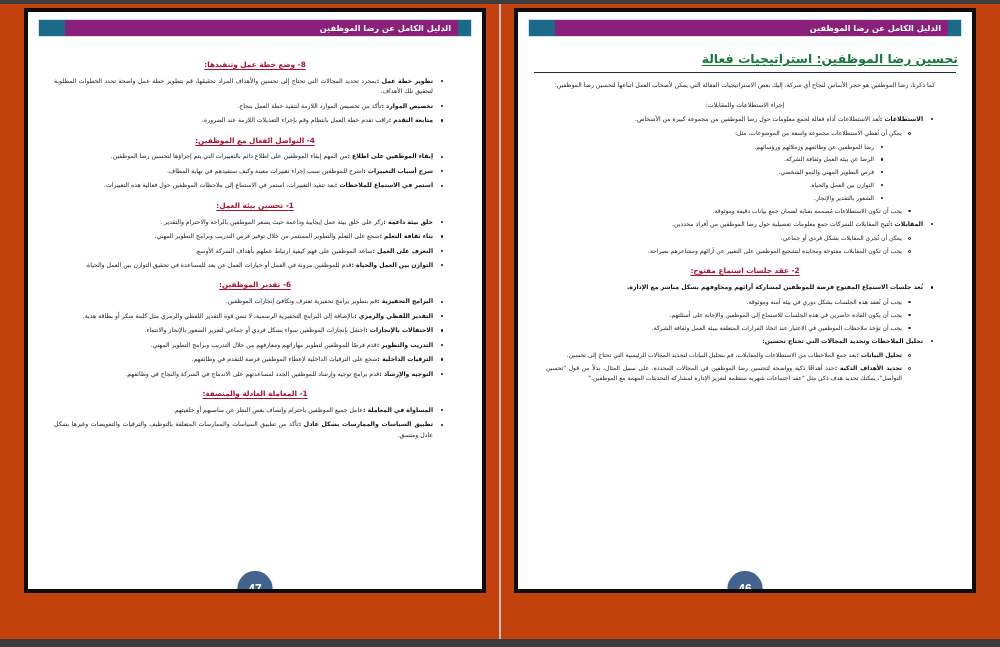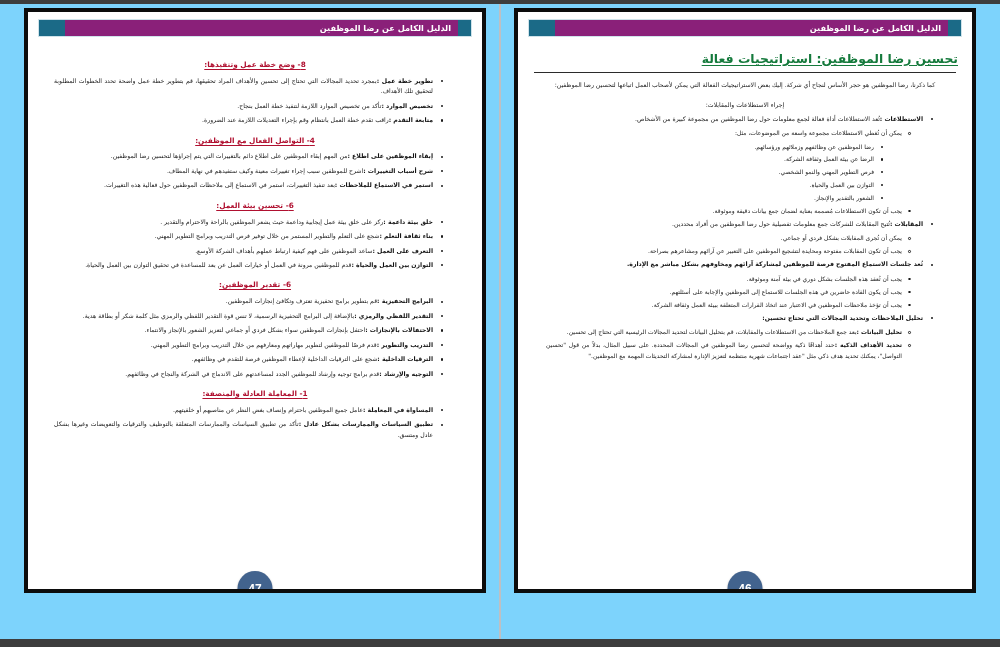--- a/index.html
+++ b/index.html
@@ -11,21 +11,21 @@
     overflow:hidden;
     position:relative;
   }
   .spread{
     position:absolute;inset:0;
     display:flex;
     background:#3d3d3d;
   }
   .page-slot{
     width:500px;height:647px;
-    background:#7dd3fc;
+    background:#c2410c;
     box-sizing:border-box;
     padding:8px 11px 8px 18px;
     position:relative;
     display:flex;
     align-items:flex-start;
     justify-content:center;
   }
   .page-slot.left{padding-right:24px;padding-left:14px;}
   .page-slot.right{padding-left:24px;padding-right:14px;}
 
@@ -258,20 +258,21 @@
             <b class="lead">المقابلات :</b><span>تُتيح المقابلات للشركات جمع معلومات تفصيلية حول رضا الموظفين من أفراد محددين.</span>
           </li>
           <li class="lvl2 narrow2">
             <span>يمكن أن تُجرى المقابلات بشكل فردي أو جماعي.</span>
           </li>
           <li class="lvl2">
             <span>يجب أن تكون المقابلات مفتوحة ومحايدة لتشجيع الموظفين على التعبير عن آرائهم ومشاعرهم بصراحة.</span>
           </li>
         </ul>
 
+        <div class="sec-head">2- عقد جلسات استماع مفتوح:</div>
 
         <ul>
           <li class="lvl1">
             <b class="lead">تُعد جلسات الاستماع المفتوح فرصة للموظفين لمشاركة آرائهم ومخاوفهم بشكل مباشر مع الإدارة.</b>
           </li>
           <li class="lvl2 narrow2">
             <span>يجب أن تُعقد هذه الجلسات بشكل دوري في بيئة آمنة وموثوقة.</span>
           </li>
           <li class="lvl2 narrow">
             <span>يجب أن يكون القادة حاضرين في هذه الجلسات للاستماع إلى الموظفين والإجابة على أسئلتهم.</span>
@@ -330,21 +331,21 @@
             <b class="lead">إبقاء الموظفين على اطلاع :</b><span>من المهم إبقاء الموظفين على اطلاع دائم بالتغييرات التي يتم إجراؤها لتحسين رضا الموظفين.</span>
           </li>
           <li class="lvl1 narrow">
             <b class="lead">شرح أسباب التغييرات :</b><span>اشرح للموظفين سبب إجراء تغييرات معينة وكيف ستفيدهم في نهاية المطاف.</span>
           </li>
           <li class="lvl1">
             <b class="lead">استمر في الاستماع للملاحظات :</b><span>بعد تنفيذ التغييرات، استمر في الاستماع إلى ملاحظات الموظفين حول فعالية هذه التغييرات.</span>
           </li>
         </ul>
 
-        <div class="sec-head">6- تحسين بيئة العمل:</div>
+        <div class="sec-head">1- تحسين بيئة العمل:</div>
         <ul>
           <li class="lvl1 narrow">
             <b class="lead">خلق بيئة داعمة :</b><span>ركز على خلق بيئة عمل إيجابية وداعمة حيث يشعر الموظفين بالراحة والاحترام والتقدير .</span>
           </li>
           <li class="lvl1 narrow">
             <b class="lead">بناء ثقافة التعلم :</b><span>شجع على التعلم والتطوير المستمر من خلال توفير فرص التدريب وبرامج التطوير المهني.</span>
           </li>
           <li class="lvl1 narrow2">
             <b class="lead">التعرف على العمل :</b><span>ساعد الموظفين على فهم كيفية ارتباط عملهم بأهداف الشركة الأوسع.</span>
           </li>

